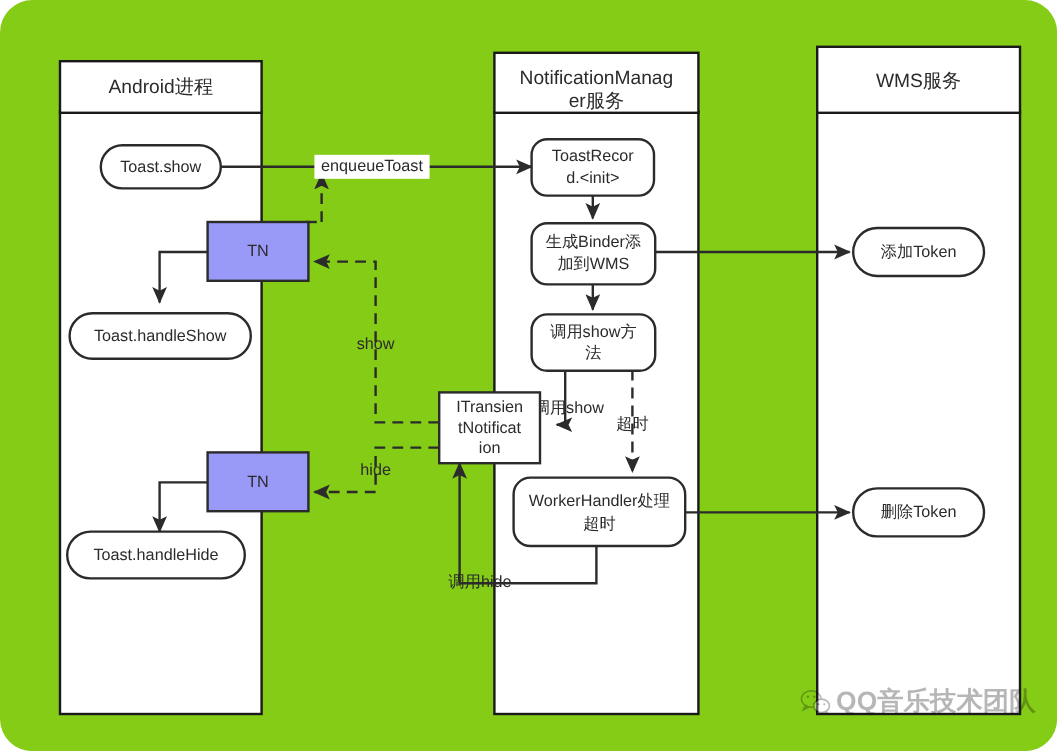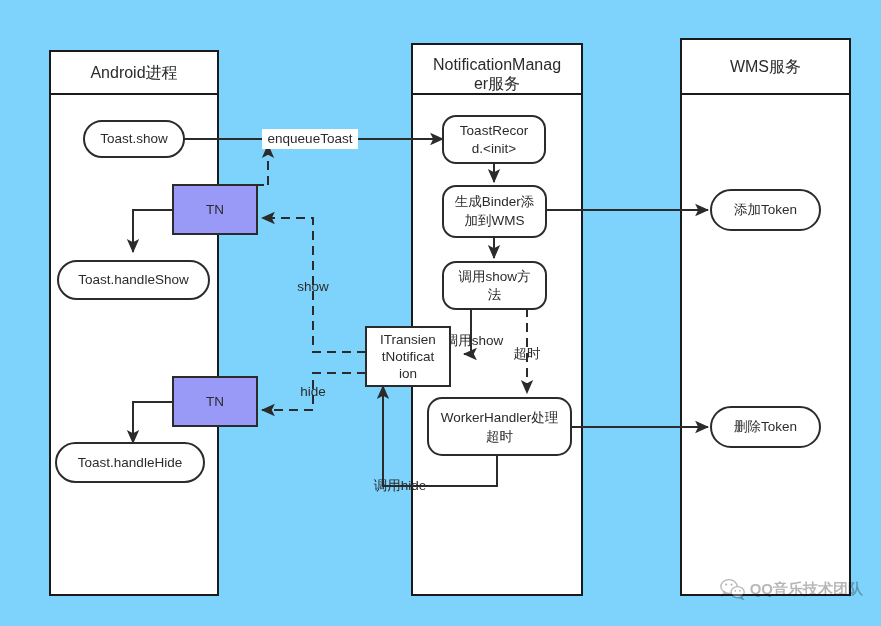--- a/index.html
+++ b/index.html
@@ -10,21 +10,22 @@
   body {
     width: 881px;
     height: 626px;
     overflow: hidden;
     font-family: "Liberation Sans", "DejaVu Sans", sans-serif;
   }
   #diagram-root {
     position: relative;
     width: 881px;
     height: 626px;
-    background: #7dd3fc;
+    background: #84cc16;
+    border-radius: 27px;
   }
   svg#flow {
     position: absolute;
     left: 0;
     top: 0;
     width: 881px;
     height: 626px;
     display: block;
   }
   .lane-rect {
@@ -93,21 +94,21 @@
     right: 18px;
     bottom: 26px;
     display: flex;
     align-items: center;
     gap: 4px;
     opacity: 0.30;
     pointer-events: none;
   }
   .watermark-text {
     font-family: "Liberation Sans", "DejaVu Sans", sans-serif;
-    font-size: 15px;
+    font-size: 22px;
     color: #111111;
     font-weight: 700;
     letter-spacing: 0px;
     white-space: nowrap;
   }
   .wechat-glyph {
     width: 26px;
     height: 22px;
     display: block;
   }

